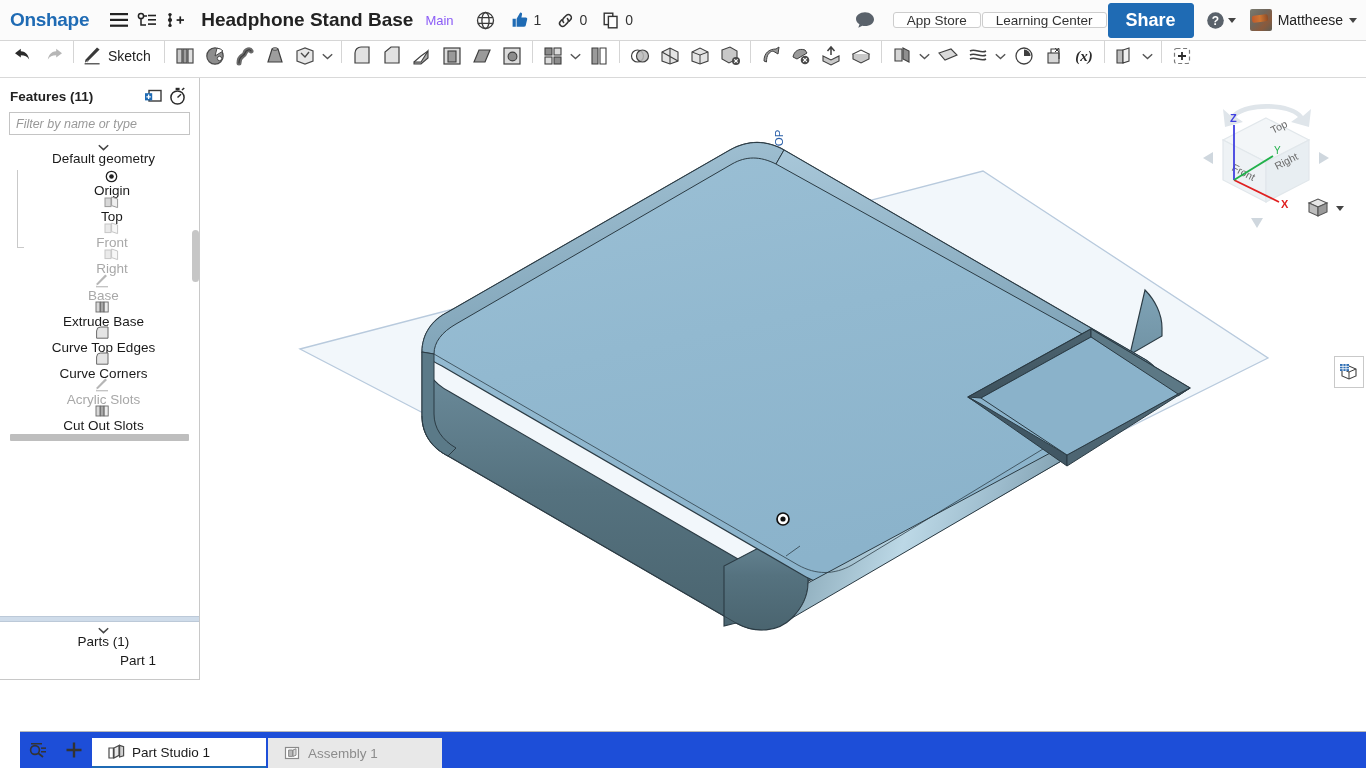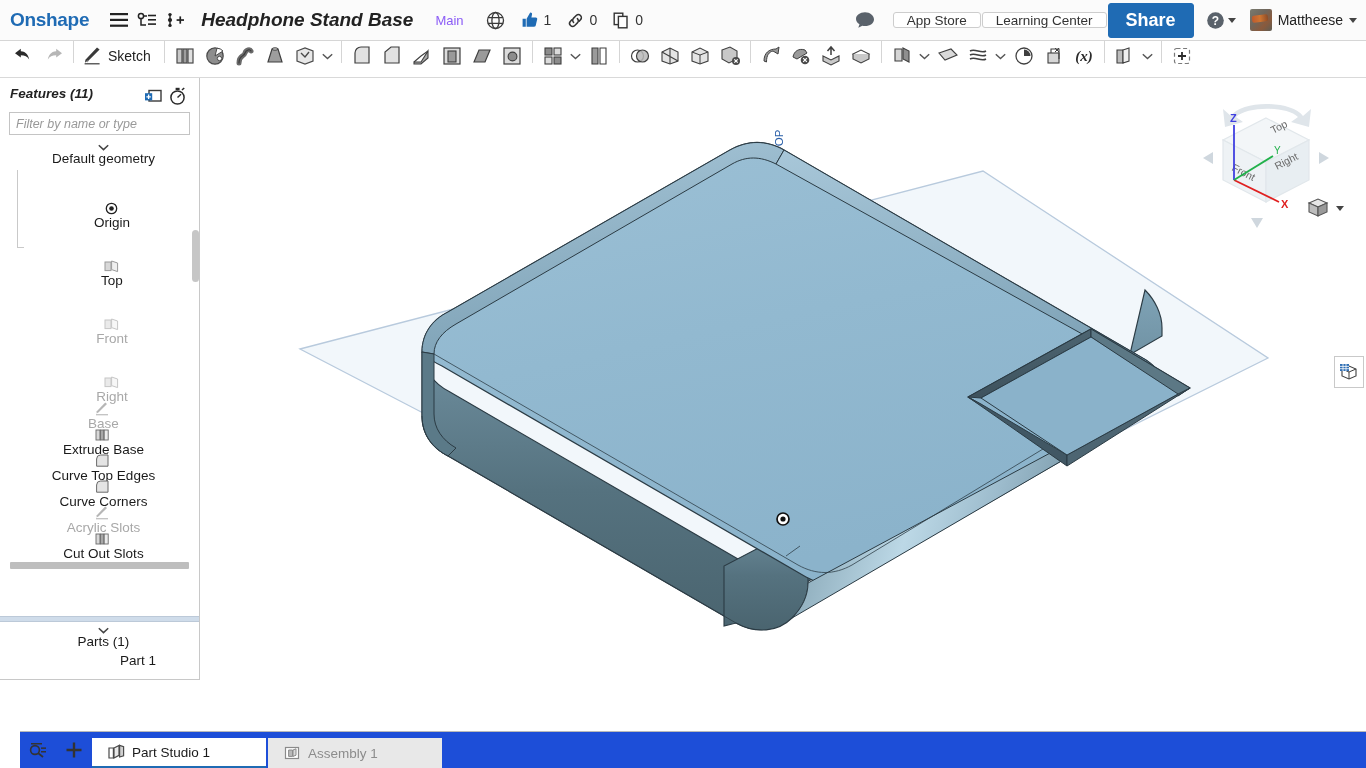--- a/index.html
+++ b/index.html
@@ -22,21 +22,21 @@
   .brand {
     font-size: 19px; font-weight: bold; color: #1f6bb4;
     letter-spacing: -0.3px; margin-right: 16px; cursor: pointer;
   }
   .tb-icon {
     width: 28px; height: 28px; display: flex; align-items: center;
     justify-content: center; cursor: pointer; color: #333;
   }
   .doc-title {
     font-size: 19px; font-weight: bold; color: #222;
-    margin-left: 12px; margin-right: 22px; white-space: nowrap; font-style: italic;
+    margin-left: 12px; margin-right: 12px; white-space: nowrap;
   }
   .doc-branch { font-size: 13px; color: #8b5cf6; margin-right: 22px; }
   .counter { display: flex; align-items: center; gap: 5px; margin-right: 16px; cursor: pointer; }
   .counter .num { font-size: 14px; color: #333; }
   .spacer { flex: 1; }
   .pill-btn {
     height: 16px; padding: 0 13px;
     border: 1px solid #cdcdcd; border-radius: 3px;
     background: #fff; font-size: 13.5px; color: #333;
     display: flex; align-items: center; cursor: pointer;
@@ -81,41 +81,41 @@
   #main { position: relative; width: 100%; height: 690px; background: #fff; }
 
   
   #leftpanel {
     position: absolute; left: 0; top: 0; width: 200px; height: 602px;
     background: #fff; border-right: 1px solid #c8c8c8;
     border-bottom: 1px solid #c8c8c8;
     display: flex; flex-direction: column; z-index: 5;
   }
   .fp-header {
-    display: flex; align-items: flex-start; padding: 8px 10px 6px 10px; font-style: italic;
+    display: flex; align-items: center; padding: 8px 10px 6px 10px;
   }
   .fp-title { font-size: 13.5px; font-weight: bold; color: #222; flex: 1; }
   .fp-hicon { width: 24px; height: 20px; display:flex;align-items:center;justify-content:center;cursor:pointer; }
   .fp-filter {
     margin: 0 9px 7px 9px; height: 23px;
     border: 1px solid #c4c4c4; background: #fff;
     font-size: 12.5px; color: #999; font-style: italic;
     padding: 0 6px; display: flex; align-items: center; cursor: text;
   }
   .tree { flex: 1; overflow: hidden; position: relative; padding-top: 2px; }
   .tnode {
     display: flex; align-items: center; height: 26px;
     padding-left: 8px; font-size: 13.5px; color: #1a1a1a; cursor: pointer;
     white-space: nowrap;
     flex-direction: column;
   }
   .tnode.dim { color: #a8a8a8; }
   .tnode .tw { width: 18px; display:flex;align-items:center;justify-content:center;}
   .tnode .ti { width: 22px; display:flex;align-items:center;justify-content:center; margin-right:2px;}
-  .tnode.child { padding-left: 25px; margin-top: 32px; }
+  .tnode.child { padding-left: 25px; }
   .tree-guide {
     position: absolute; left: 17px; top: 28px; width: 1px; height: 78px; background: #c9c9c9;
   }
   .tree-guide::after{content:"";position:absolute;left:0;bottom:0;width:7px;height:1px;background:#c9c9c9;}
   .rollback {
     margin: 4px 10px 0 10px; height: 7px; background: #bebebe; border-radius: 1px; cursor: pointer;
   }
   .panel-div { height: 6px; background: #cfdcea; border-top:1px solid #bcc9d8; border-bottom:1px solid #bcc9d8; }
   .parts-sec { background: #fff; padding-top: 5px; }
   .vscroll {

